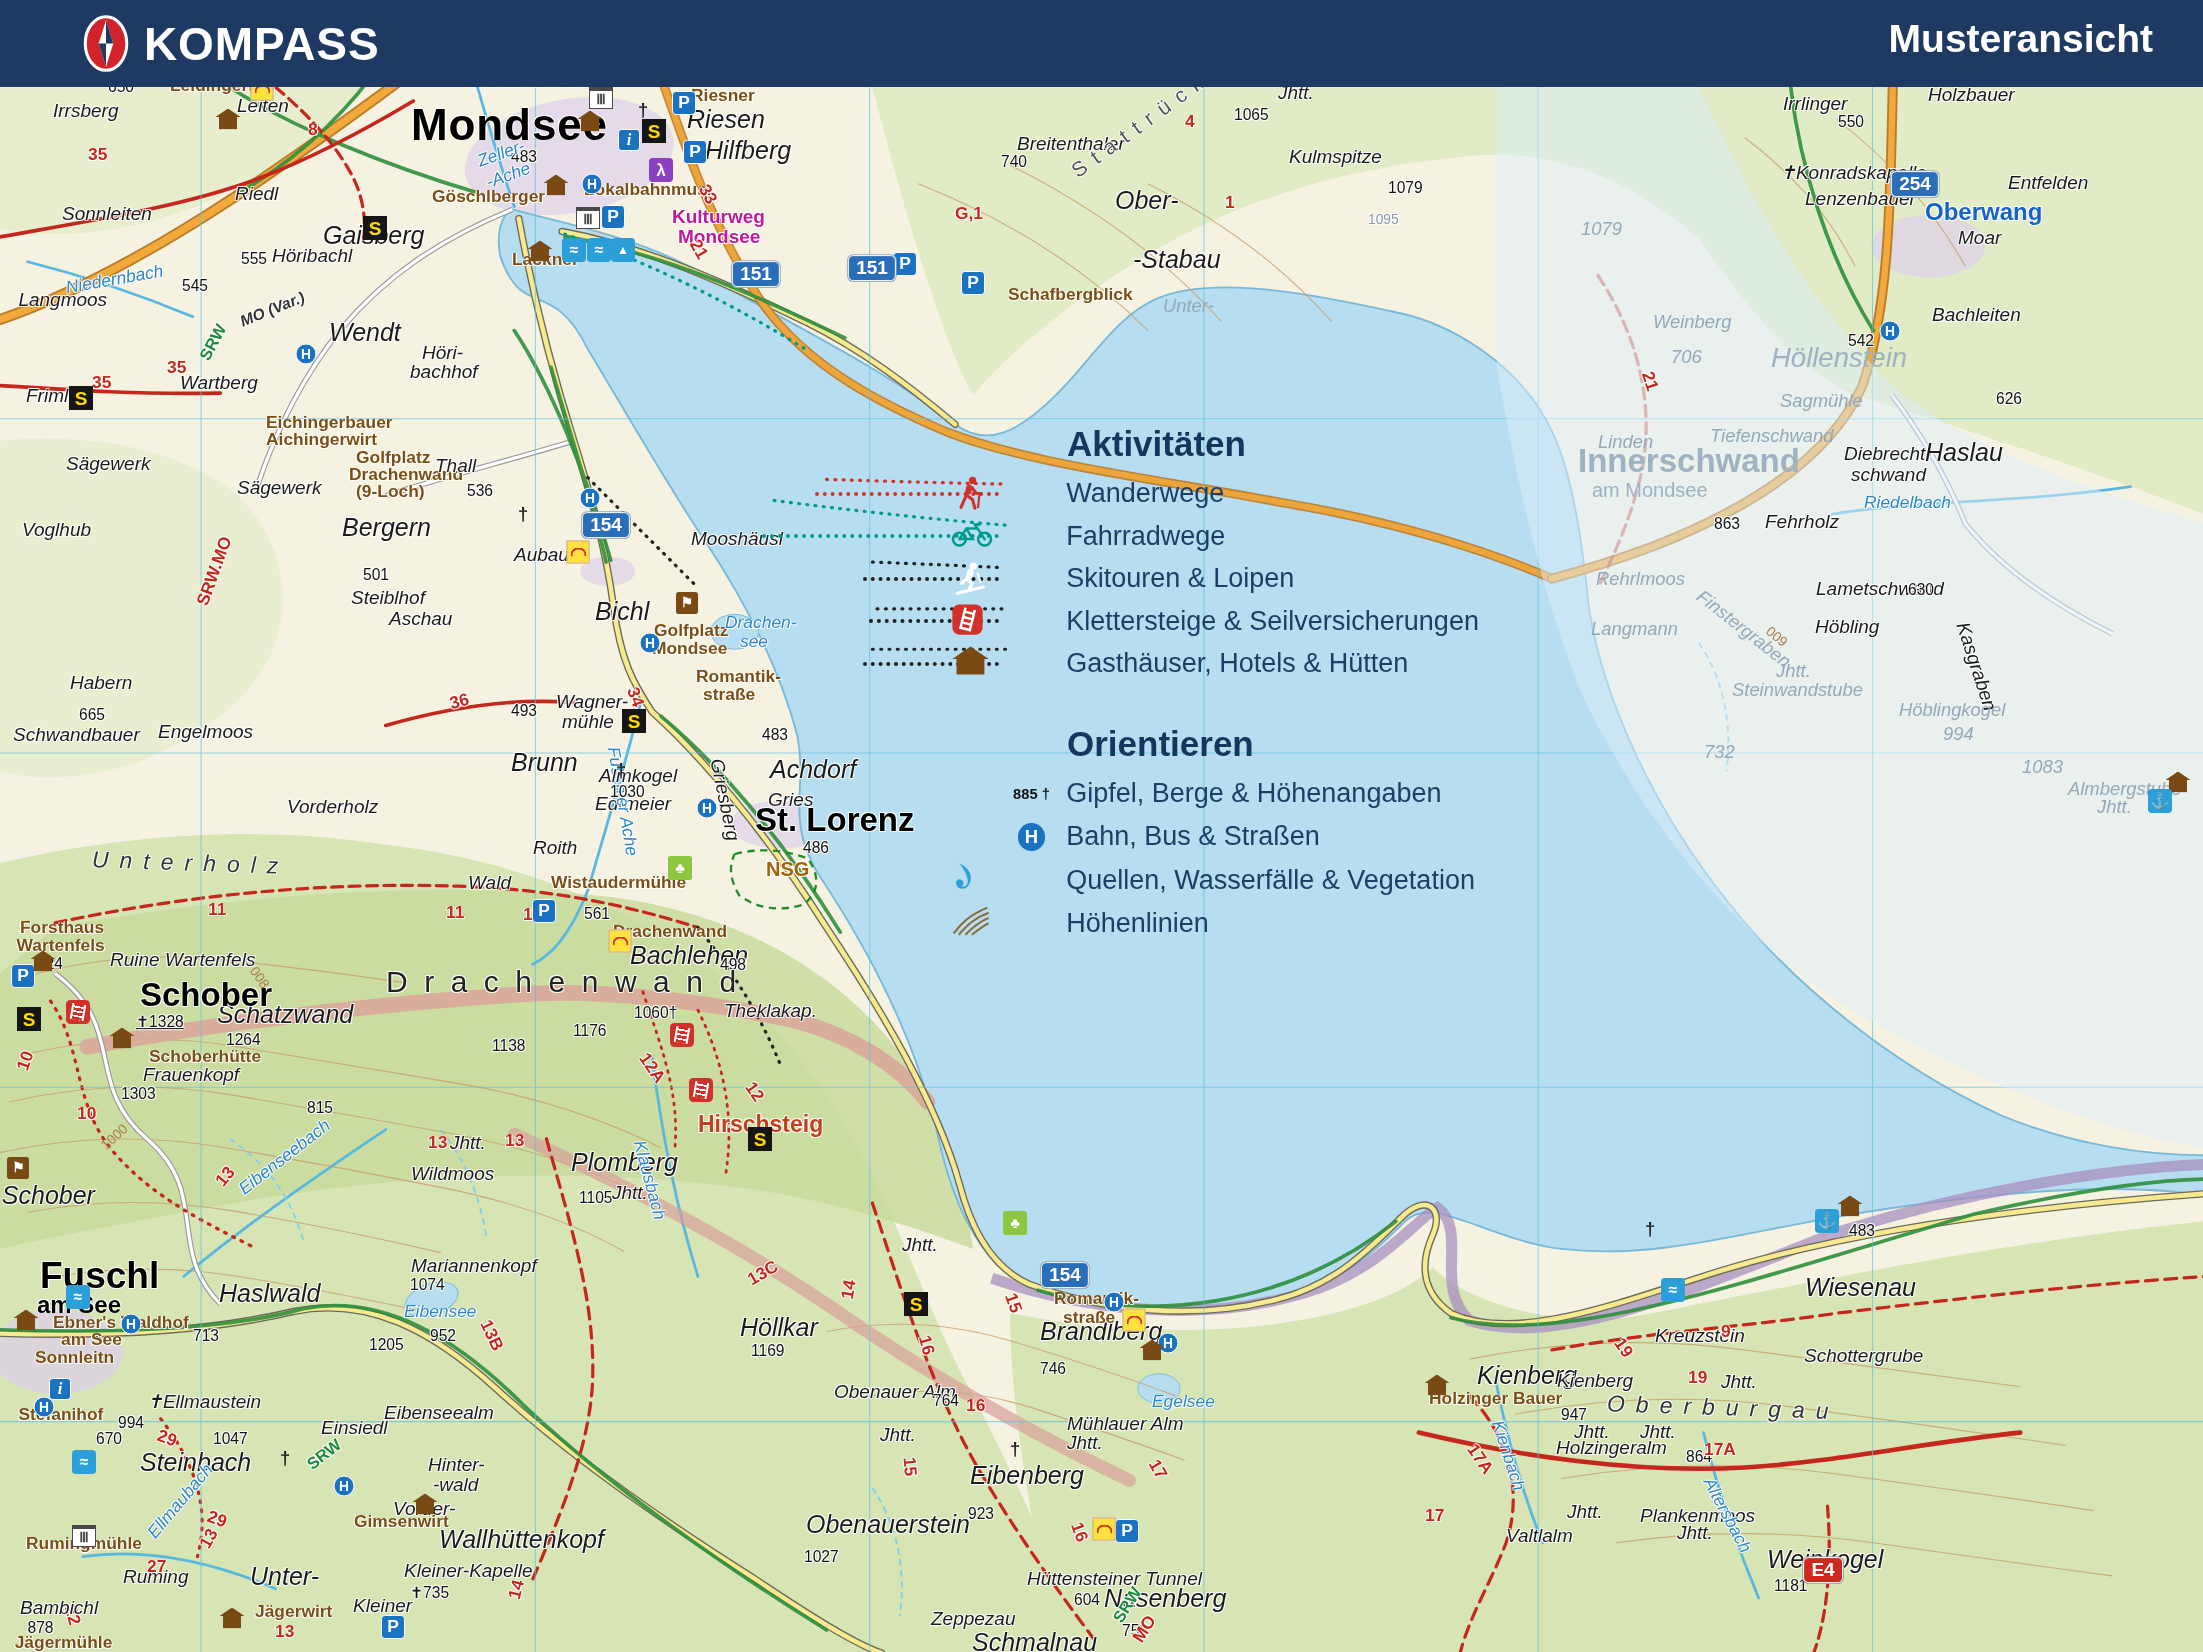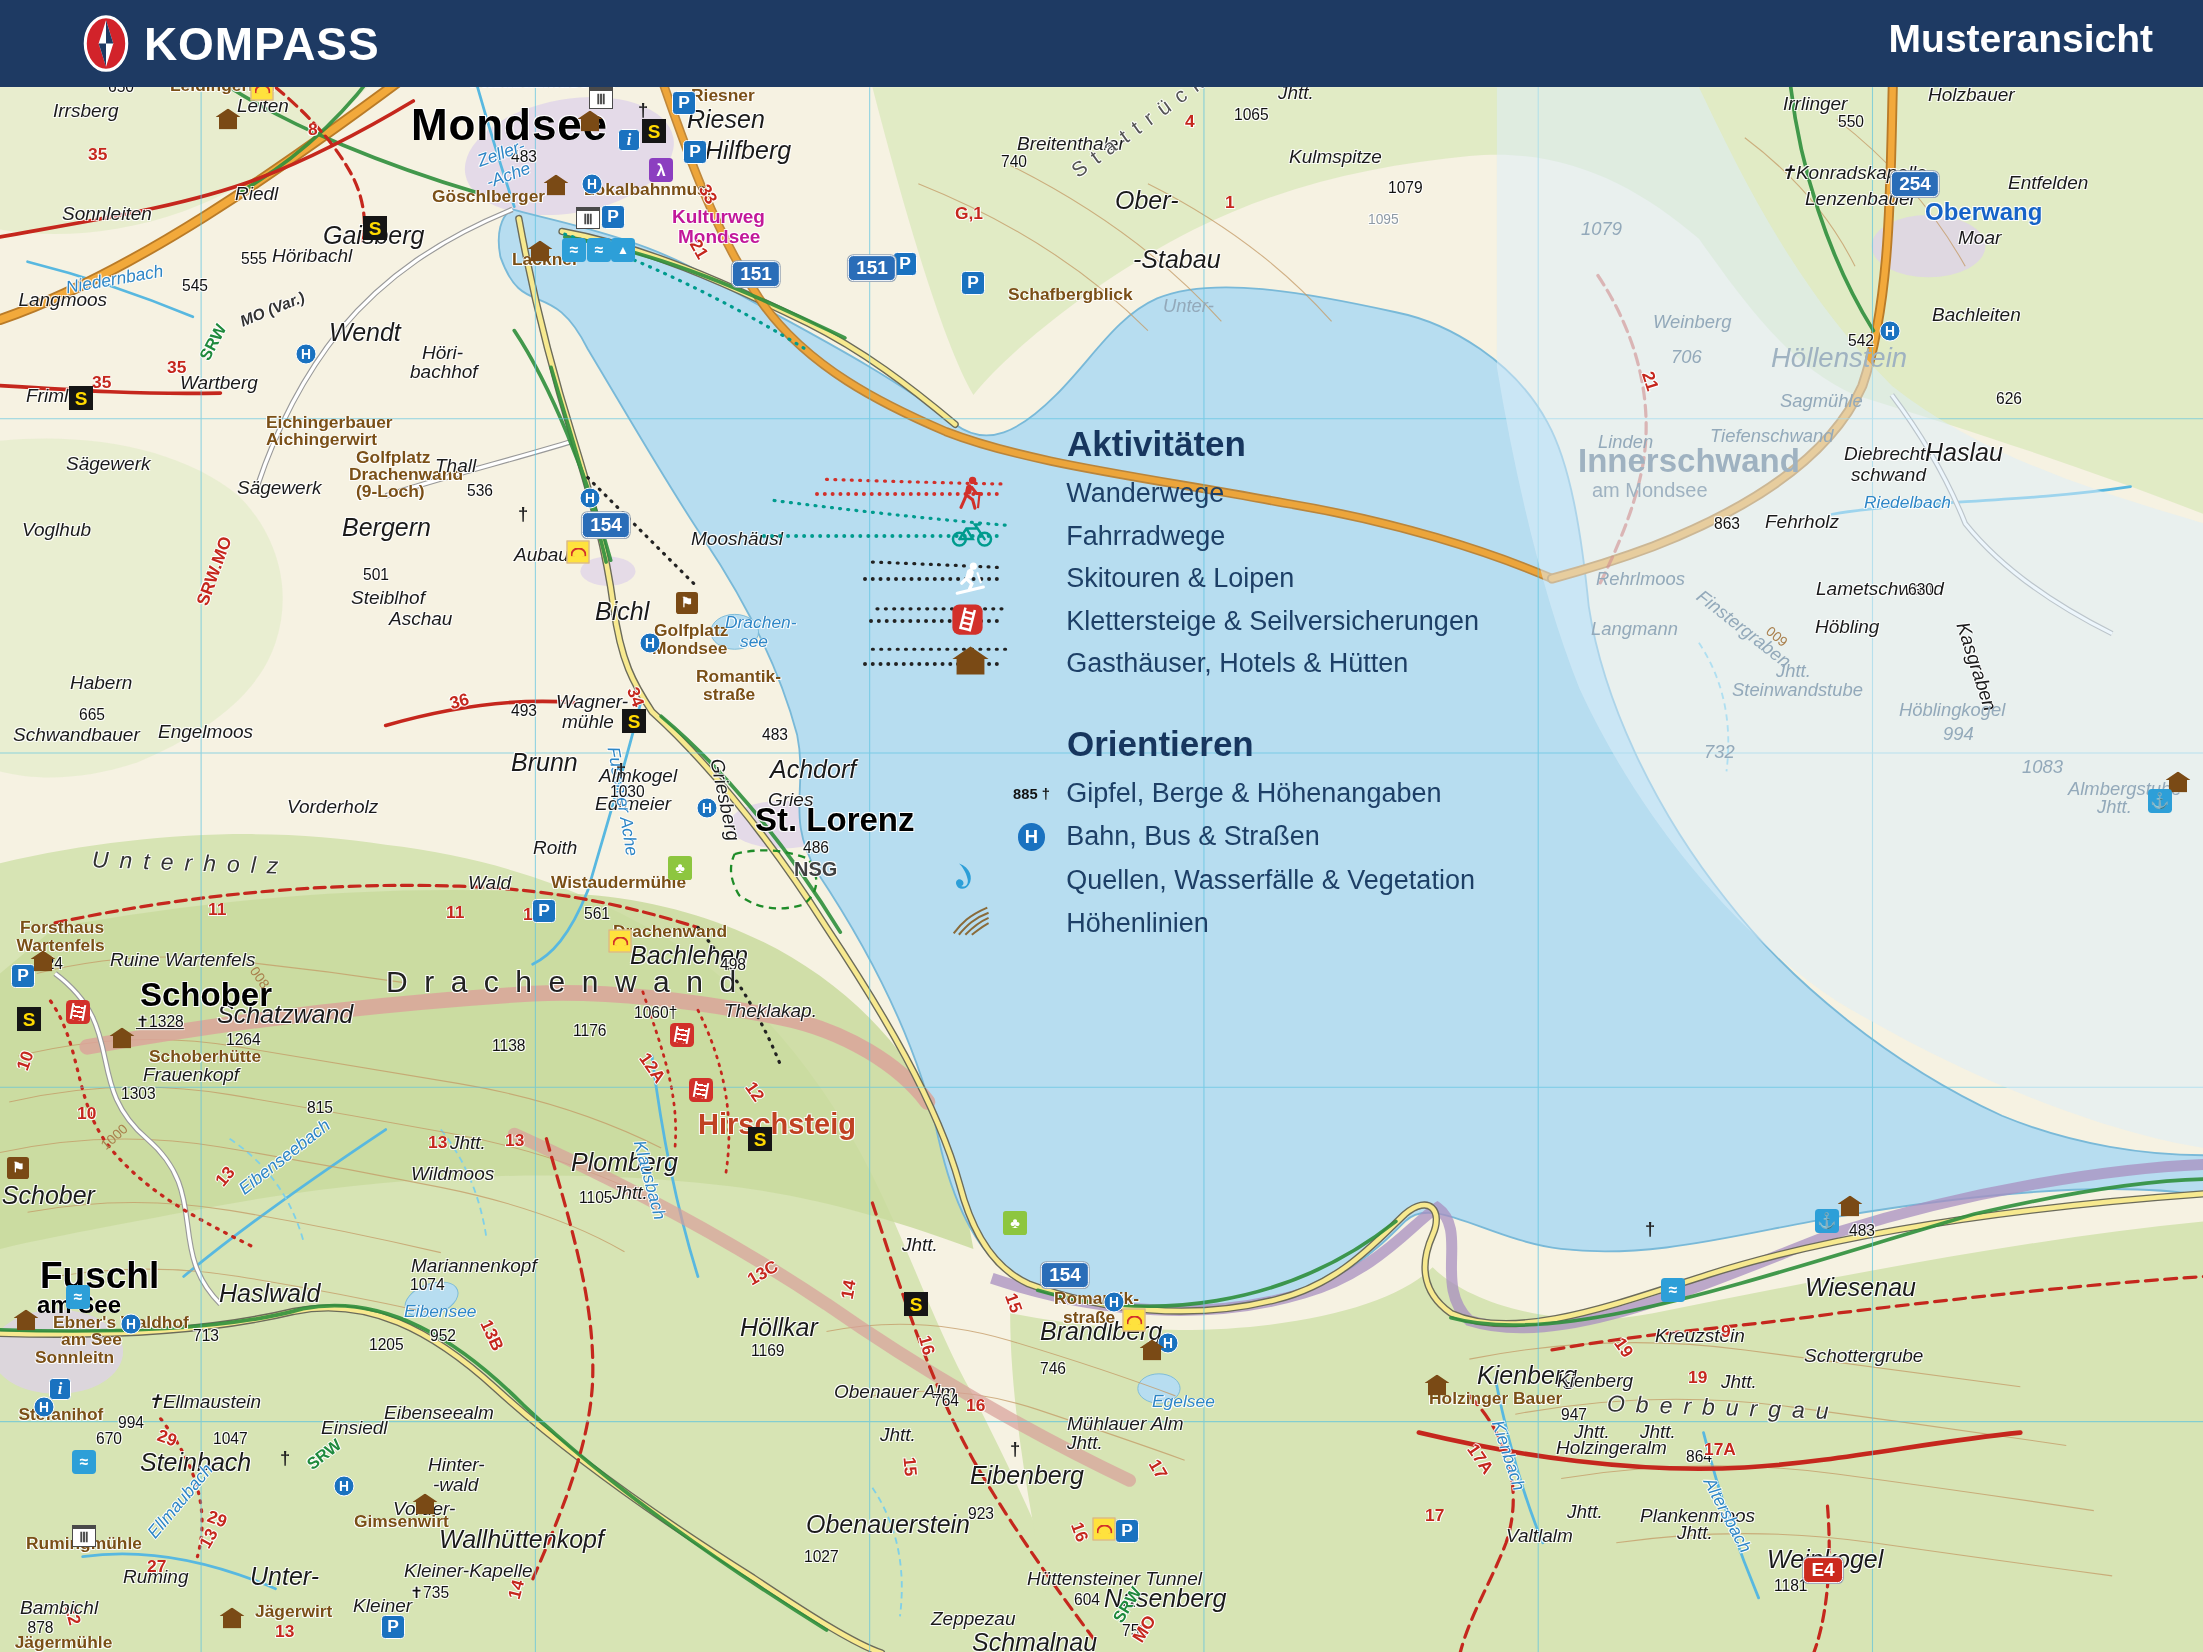--- a/index.html
+++ b/index.html
@@ -30,22 +30,22 @@
   .elc {font-size:13.8px;color:#a97f4c;text-shadow:none;}
   .wat {font-style:italic;font-size:17.4px;color:#2e86c6;}
   .rt  {font-weight:bold;font-size:17.4px;color:#c5271d;}
   .rtg {font-weight:bold;font-size:16.5px;color:#1f8a3d;}
   .fad {font-style:italic;font-size:18.4px;color:#93a9ba;text-shadow:none;}
   .fadl{font-weight:bold;font-size:33px;color:#9fb2c1;text-shadow:none;}
   .fadl2{font-style:italic;font-size:27.5px;color:#9fb2c1;text-shadow:none;}
   .fadm{font-size:20px;color:#9fb2c1;text-shadow:none;}
   .mag {font-weight:bold;font-size:19px;color:#c2189a;}
   .blu {font-weight:bold;font-size:24px;color:#1663c7;}
-  .nsg {font-weight:bold;font-size:20px;color:#404040;margin-left:28px;}
-  .hs  {font-weight:bold;font-size:29px;color:#c04122;}
+  .nsg {font-weight:bold;font-size:20px;color:#a16207;}
+  .hs  {font-weight:bold;font-size:23px;color:#c04122;}
   .sprd{font-size:30px;color:#222;letter-spacing:16.5px;}
   .sprd2{font-style:italic;font-size:23px;color:#333;letter-spacing:11px;}
   .sprd3{font-size:21px;color:#555;letter-spacing:9.2px;}
   .roadlbl{font-style:italic;font-size:15.6px;color:#333;font-weight:bold;}
   
   .sym{position:absolute;width:24px;height:24px;display:flex;align-items:center;justify-content:center;
        font-weight:bold;z-index:7;box-sizing:border-box;}
   .sym::after{line-height:1;}
   .sym-parking{background:#1a72c0;color:#fff;border-radius:4.6px;border:1.4px solid #fff;font-size:17.4px;}
   .sym-parking::after{content:"P";}

